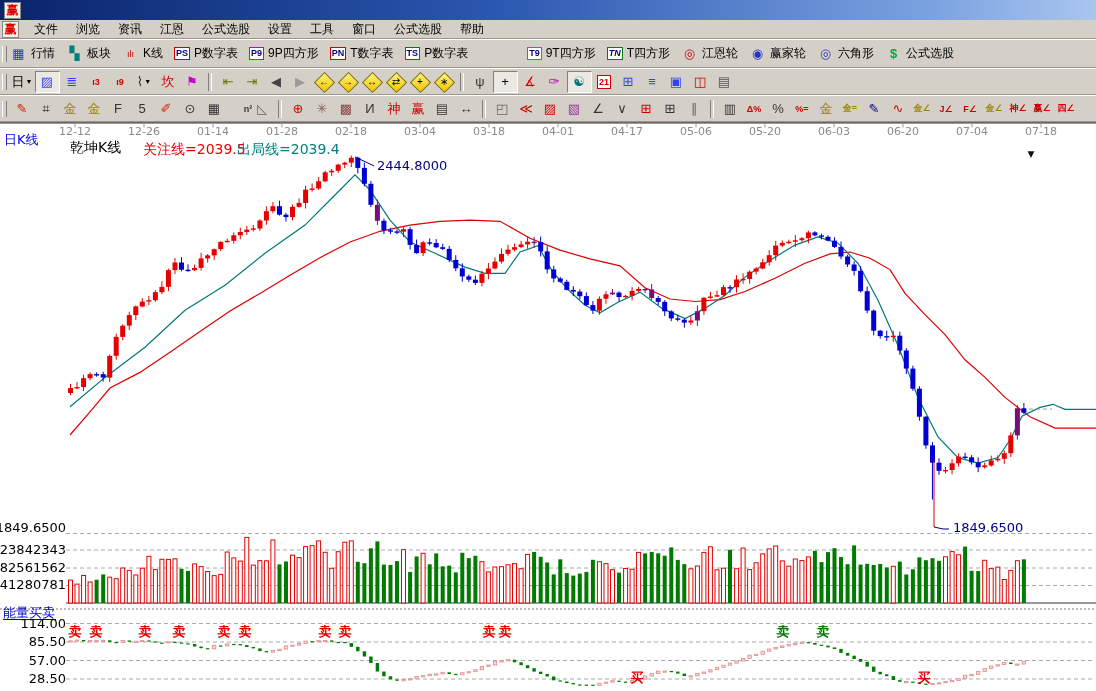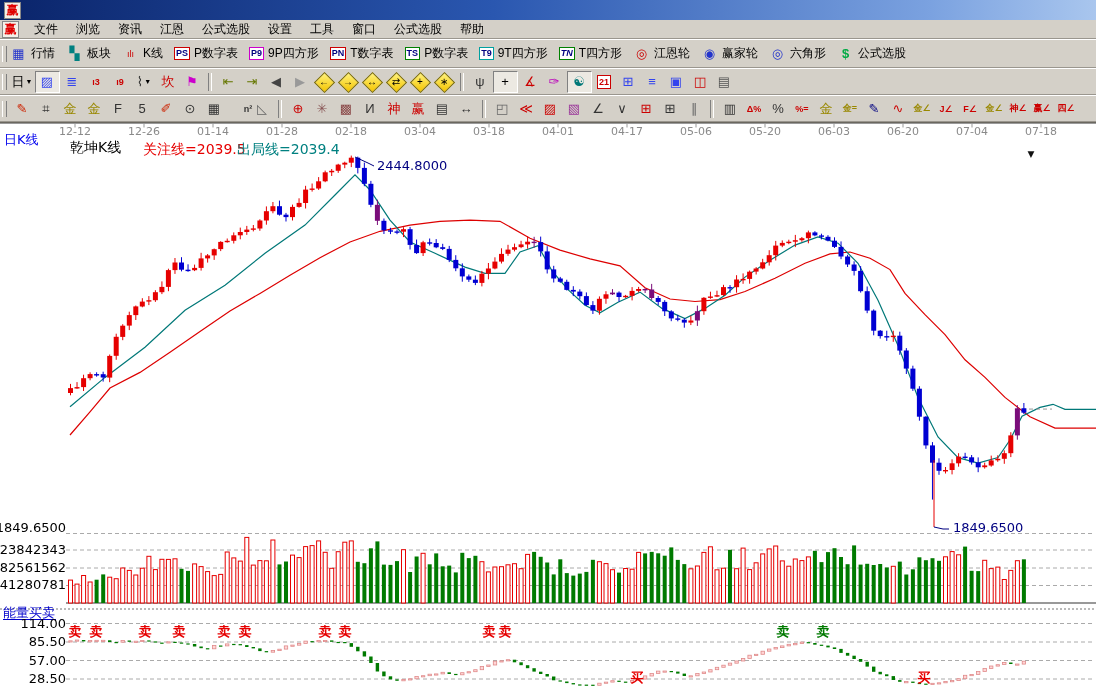--- a/index.html
+++ b/index.html
@@ -78,21 +78,21 @@
     </div>
     <div class="tb1-item">
       <span class="badge" style="border-color: rgb(204, 0, 0);">PN</span>
       <span>T数字表</span>
     </div>
     <div class="tb1-item">
       <span class="badge" style="border-color: rgb(0, 128, 0);">TS</span>
       <span>P数字表</span>
     </div>
     <div class="tb1-item">
-      <span class="badge" style="border-color: rgb(0, 160, 160);">T9</span>
+      <span class="badge" style="border-color: rgb(0, 160, 160); margin-left: 48px;">T9</span>
       <span>9T四方形</span>
     </div>
     <div class="tb1-item">
       <span class="badge" style="border-color: rgb(0, 128, 0); font-style: italic;">TN</span>
       <span>T四方形</span>
     </div>
     <div class="tb1-item">
       <span class="ticon" style="color: rgb(204, 0, 0);">◎</span>
       <span>江恩轮</span>
     </div>

